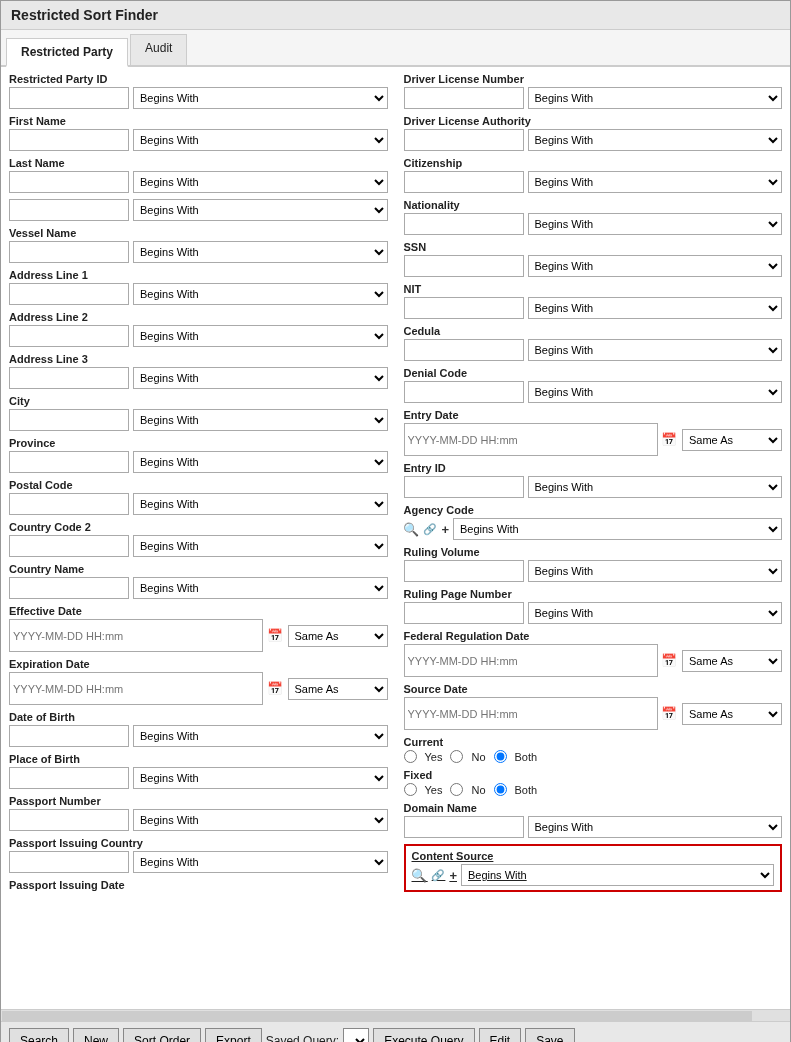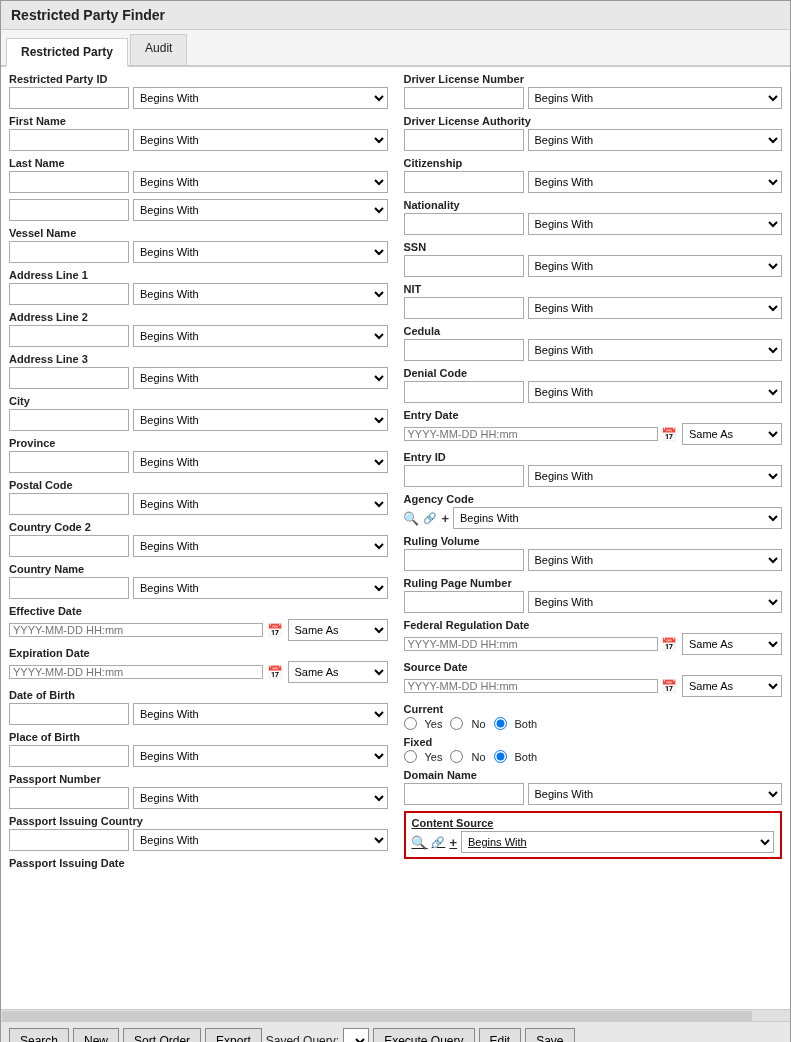--- a/index.html
+++ b/index.html
@@ -12,42 +12,42 @@
     .tabs { display: flex; border-bottom: 2px solid #ccc; background: #f5f5f5; padding: 0 5px; }
     .tab { padding: 6px 14px; cursor: pointer; border: 1px solid #ccc; border-bottom: none; background: #fff; margin-right: 2px; margin-top: 4px; font-size: 12px; }
     .tab.active { background: #fff; border-bottom: 2px solid #fff; margin-bottom: -2px; font-weight: bold; margin-top: 8px; }
     .tab:not(.active) { background: #e8e8e8; }
     
     .field-group { margin-bottom: 6px; }
     .field-label { font-size: 11px; font-weight: bold; margin-bottom: 2px; display: block; }
     .field-row { display: flex; align-items: center; gap: 4px; }
     .field-input { height: 22px; border: 1px solid #aaa; font-size: 11px; padding: 1px 3px; flex: 0 0 120px; width: 120px; }
     .field-select { height: 22px; border: 1px solid #aaa; font-size: 11px; padding: 1px 2px; flex: 1; min-width: 0; }
-    .date-input { height: 14px; border: 1px solid #aaa; font-size: 11px; padding: 1px 3px; flex: 1; }
+    .date-input { height: 33px; border: 1px solid #aaa; font-size: 11px; padding: 1px 3px; flex: 1; }
     .date-icon { font-size: 13px; cursor: pointer; }
     
     .radio-group { display: flex; align-items: center; gap: 8px; margin-top: 2px; }
     .radio-label { font-size: 11px; }
     
     .icon-btn { font-size: 11px; cursor: pointer; color: #555; }
     .plus-btn { font-size: 13px; font-weight: bold; cursor: pointer; color: #333; }
     
     .bottom-bar { display: flex; align-items: center; gap: 4px; padding: 6px 8px; background: #e8e8e8; border-top: 1px solid #ccc; position: sticky; bottom: 0; }
     .btn { padding: 4px 10px; font-size: 12px; border: 1px solid #888; background: #e0e0e0; cursor: pointer; height: 26px; }
     .saved-query-label { font-size: 12px; }
     .saved-query-select { height: 26px; border: 1px solid #888; font-size: 11px; padding: 0 2px; }
     
     select { background: #fff; }
   </style>
 </head>
 <body>
 
 <div class="window">
   <div class="title-bar">
-    <span>Restricted Party Finder</span>
+    <span>Restricted Sort Finder</span>
   </div>
 
   <div class="tabs">
     <div class="tab active">Restricted Party</div>
     <div class="tab">Audit</div>
   </div>
 
   <div style="padding: 6px 8px; overflow-y: auto; height: calc(1042px - 100px);">
     <div style="display: grid; grid-template-columns: 1fr 1fr; gap: 0 16px;">
 

